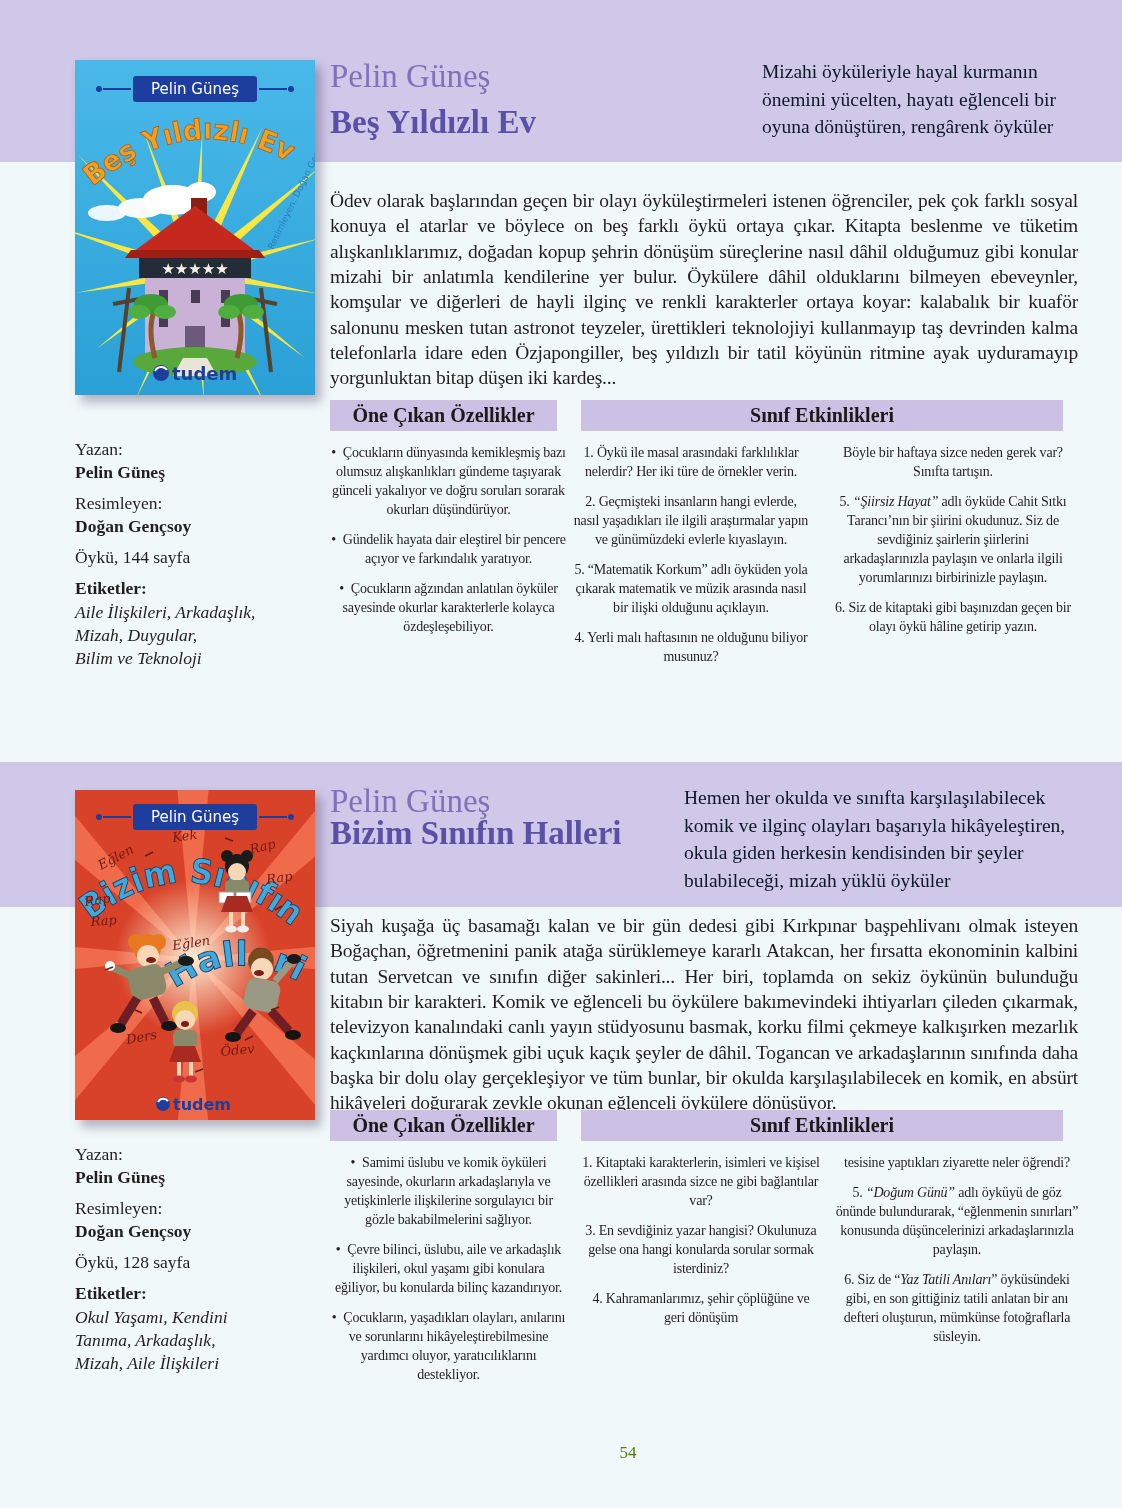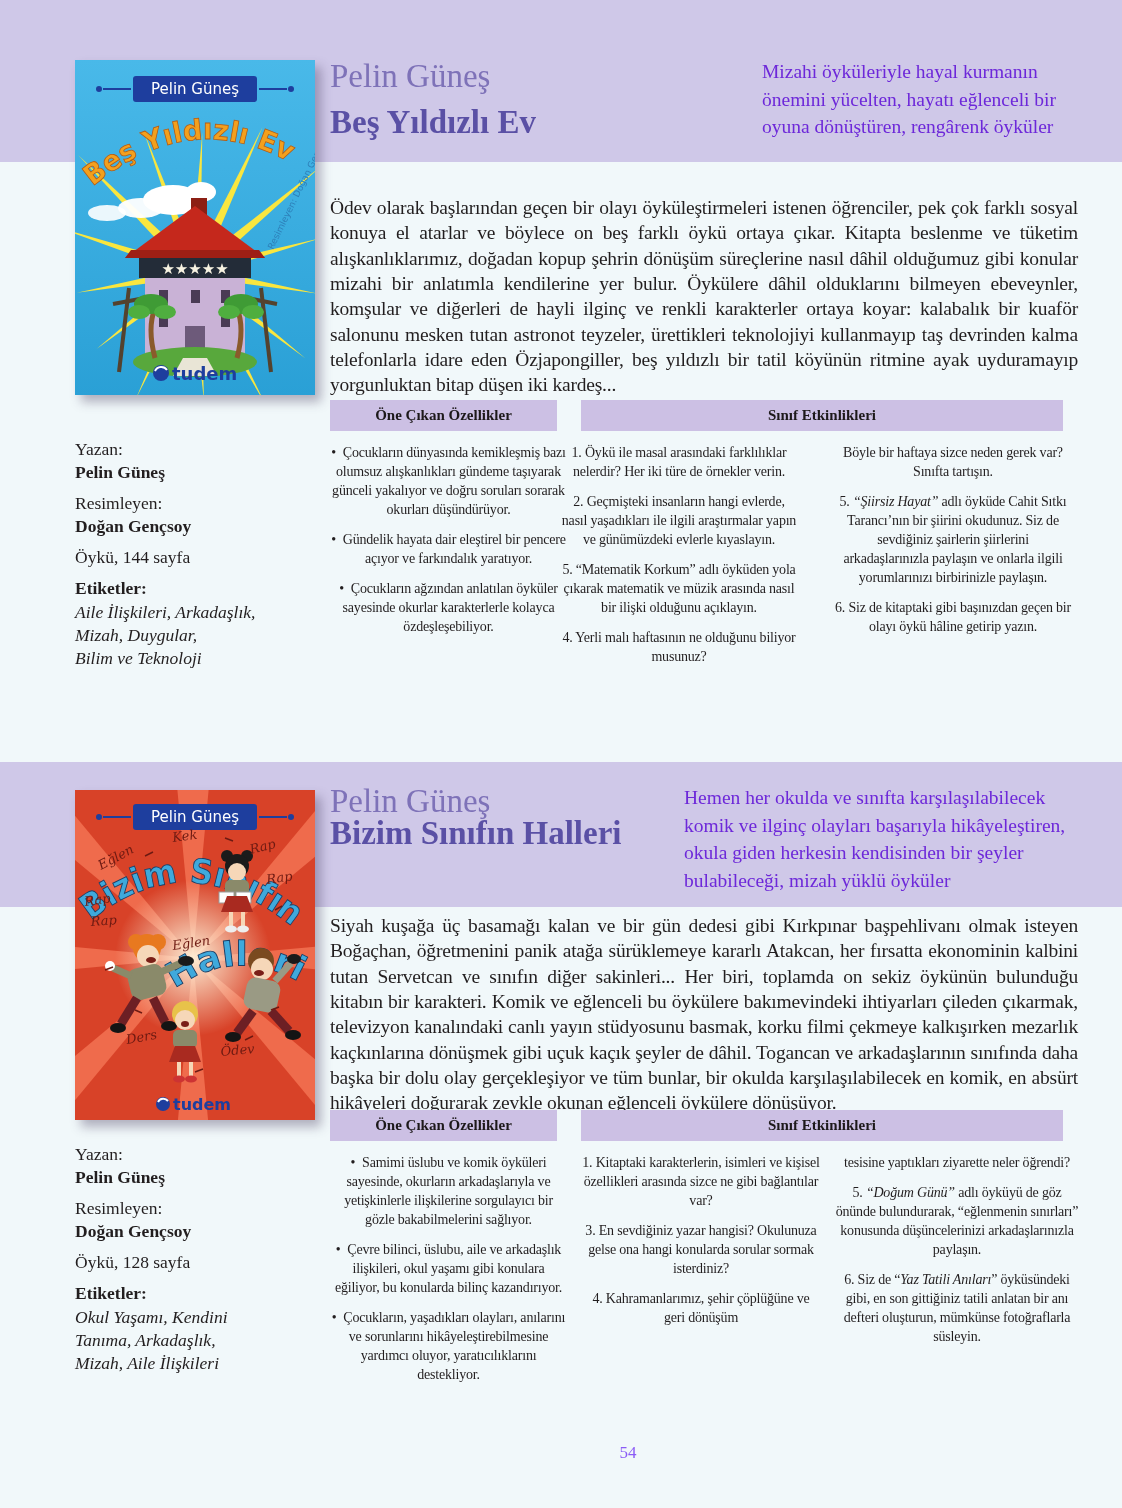--- a/index.html
+++ b/index.html
@@ -15,52 +15,52 @@
 
   .cover{position:absolute;left:75px;width:240px;box-shadow:6px 7px 10px rgba(70,60,95,.38);line-height:0;}
   #cover1{top:60px;height:335px;}
   #cover2{top:790px;height:330px;}
 
   .author-name{position:absolute;left:330px;font-size:33px;color:#7e72b8;line-height:1;}
   .book-title{position:absolute;left:330px;font-size:33px;font-weight:bold;color:#5a50a5;line-height:1;}
   #author1{top:60px;} #title1{top:106px;}
   #author2{top:785px;} #title2{top:817px;}
 
-  .tagline{position:absolute;font-size:19.5px;line-height:1.42;color:#6d28d9;}
+  .tagline{position:absolute;font-size:19.5px;line-height:1.42;color:#0f172a;}
   #tagline1{left:762px;top:58px;width:330px;}
   #tagline2{left:684px;top:784px;width:414px;}
 
   .desc{position:absolute;left:330px;width:748px;font-size:19.5px;line-height:1.3;text-align:justify;letter-spacing:-0.2px;}
-  #desc1{top:195px;font-family:Liberation Serif, serif;}
+  #desc1{top:188px;font-family:Liberation Serif, serif;}
   #desc2{top:913px;}
 
-  .colhead{position:absolute;height:31px;background:#ccc0e4;font-weight:bold;font-size:15px;text-align:center;line-height:31px;color:#1d191a;}
+  .colhead{position:absolute;height:31px;background:#ccc0e4;font-weight:bold;font-size:20px;text-align:center;line-height:31px;color:#1d191a;}
   #features-header1{left:330px;top:400px;width:227px;}
   #activities-header1{left:581px;top:400px;width:482px;}
   #features-header2{left:330px;top:1110px;width:227px;}
   #activities-header2{left:581px;top:1110px;width:482px;}
 
   .list{position:absolute;font-size:14px;line-height:1.36;letter-spacing:-0.2px;text-align:center;}
   .list p{margin:0 0 11px 0;}
   #features1{left:330px;top:443px;width:237px;}
-  #act1-col1{left:559px;top:443px;width:240px;}
+  #act1-col1{left:571px;top:443px;width:240px;}
   #act1-col2{left:833px;top:443px;width:240px;}
   #features2{left:330px;top:1153px;width:237px;}
   #act2-col1{left:581px;top:1153px;width:240px;}
   #act2-col2{left:833px;top:1153px;width:248px;}
   .feature::before{content:"•\2002";}
 
   .meta{position:absolute;left:75px;width:252px;font-size:17.5px;line-height:1.32;}
   .mg{margin-bottom:8px;}
   .b{font-weight:bold;}
   .tags{white-space:pre-line;font-style:italic;}
   #meta1{top:438px;}
   #meta2{top:1143px;}
 
-  #pagenum{position:absolute;left:563px;top:1443px;width:130px;text-align:center;font-size:17px;color:#8b5cf6;}
+  #pagenum{position:absolute;left:563px;top:1443px;width:130px;text-align:center;font-size:17px;color:#4d7c0f;}
 </style>
 </head>
 <body>
 
 <div id="page">
 
   <div class="band" id="band1"></div>
 
   <div class="cover" id="cover1">
     <svg viewBox="0 0 240 335" width="240" height="335">

